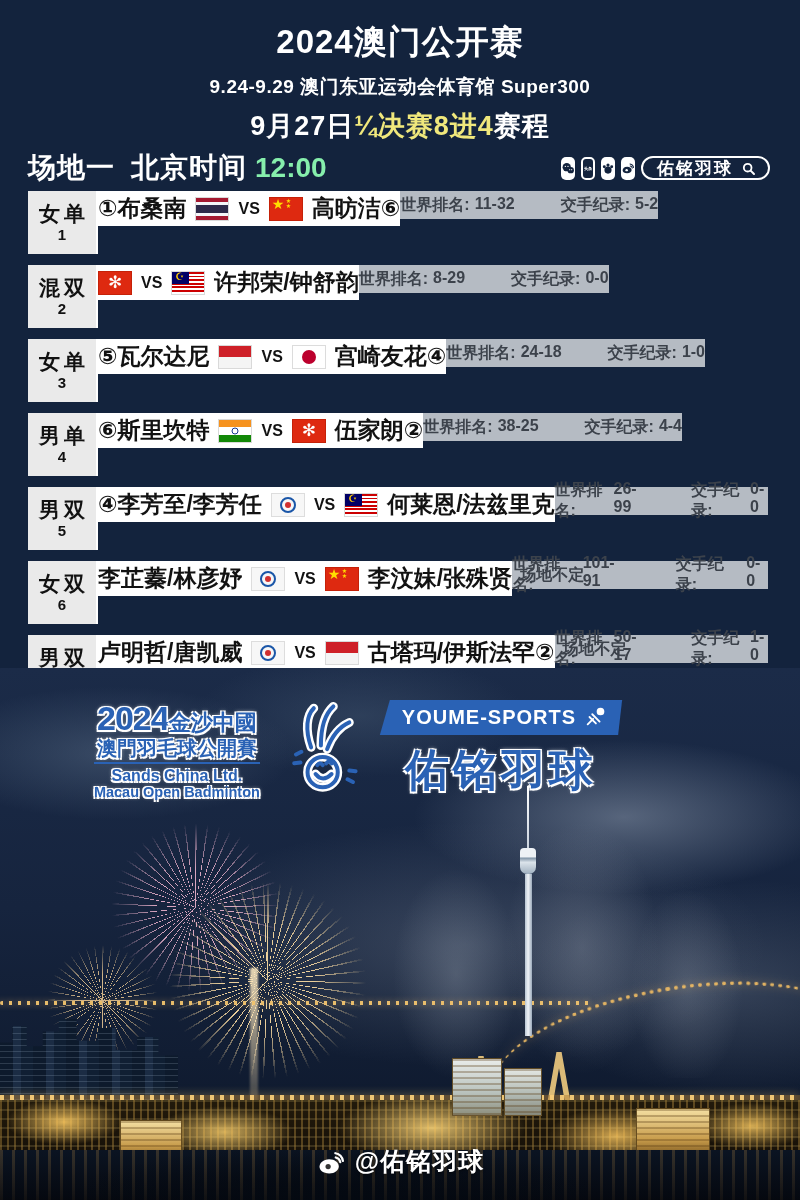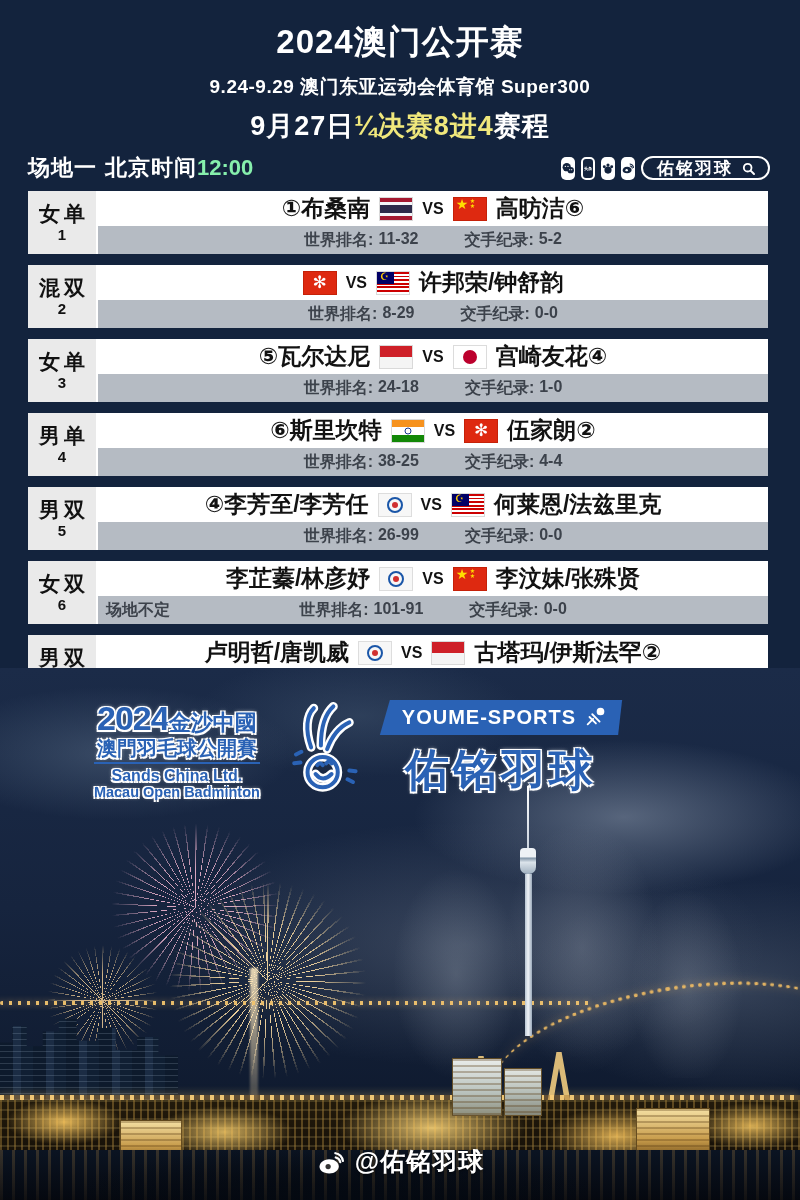--- a/index.html
+++ b/index.html
@@ -9,39 +9,39 @@
   
   .header{position:relative;text-align:center;padding-top:20px;}
   .title{font-size:33px;font-weight:bold;letter-spacing:1px;}
   .subtitle{font-size:19px;font-weight:bold;margin-top:9px;letter-spacing:.5px;}
   .schedule{font-size:27px;font-weight:bold;margin-top:8px;letter-spacing:1px;}
   .schedule .hl{color:#f0e87c;}
 
   
   .venuebar{display:flex;align-items:center;justify-content:space-between;
     padding:0 30px 0 28px;margin-top:10px;height:28px;}
-  .venue-left{font-size:22px;font-weight:bold;letter-spacing:1px;display:flex;align-items:center;gap:8px;}
+  .venue-left{font-size:28px;font-weight:bold;letter-spacing:1px;display:flex;align-items:center;gap:16px;}
   .venue-left .time{color:#86efac;letter-spacing:0;}
   .venue-right{display:flex;align-items:center;gap:6px;}
   .s-icon{width:14px;height:23px;border-radius:5px;background:#fff;display:flex;
     align-items:center;justify-content:center;overflow:hidden;}
   .s-icon.dark{background:#13233d;border:2px solid #fff;box-sizing:border-box;}
   .s-icon svg{display:block;}
   .pill{display:flex;align-items:center;gap:8px;border:2.5px solid #fff;border-radius:15px;
     padding:1px 12px 1px 14px;height:24px;box-sizing:border-box;}
   .pill span{font-size:17px;font-weight:bold;letter-spacing:2px;}
 
   
   .matches{padding:0 32px 0 28px;margin-top:9px;}
   .match-row{display:flex;height:63px;margin-bottom:11px;}
   .cat-box{width:70px;flex:none;background:#eaeaea;border-right:2px solid #fff;box-sizing:border-box;
     display:flex;flex-direction:column;align-items:center;justify-content:center;color:#111;}
   .cat-box .cat{font-size:21px;font-weight:bold;letter-spacing:4px;text-indent:4px;line-height:1.1;}
   .cat-box .num{font-size:15px;font-weight:bold;margin-top:1px;}
-  .row-main{flex:1;display:flex;flex-direction:column;min-width:0;}
+  .row-main{flex:1;display:flex;flex-direction:row;min-width:0;}
   .names{height:35px;background:#fff;display:flex;align-items:center;justify-content:center;
     gap:9px;color:#121212;font-size:23px;font-weight:bold;white-space:nowrap;}
   .vs{font-size:16px;font-weight:bold;letter-spacing:0;}
   .subrow{position:relative;height:28px;background:#b5bbc3;display:flex;align-items:center;
     justify-content:center;gap:46px;color:#3c424b;font-size:16px;font-weight:bold;}
   .pair{display:flex;gap:5px;}
   .note{position:absolute;left:8px;top:50%;transform:translateY(-50%);font-size:16px;}
 
   
   .flag{position:relative;width:34px;height:24px;flex:none;box-sizing:border-box;

